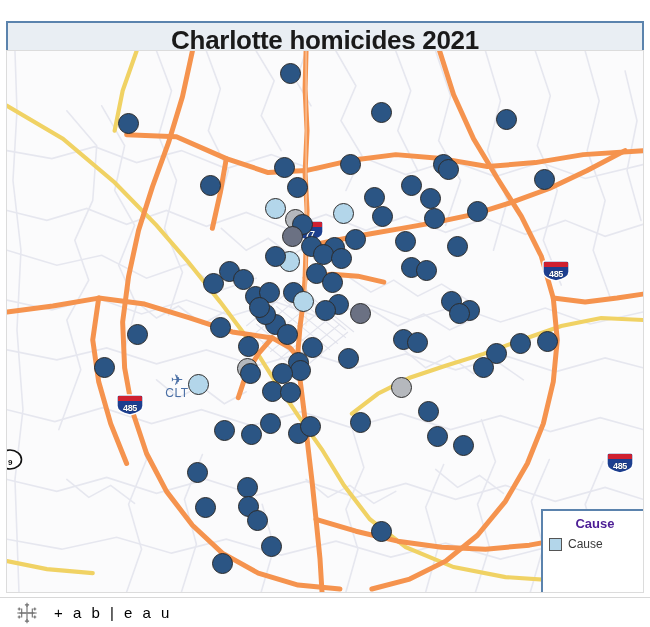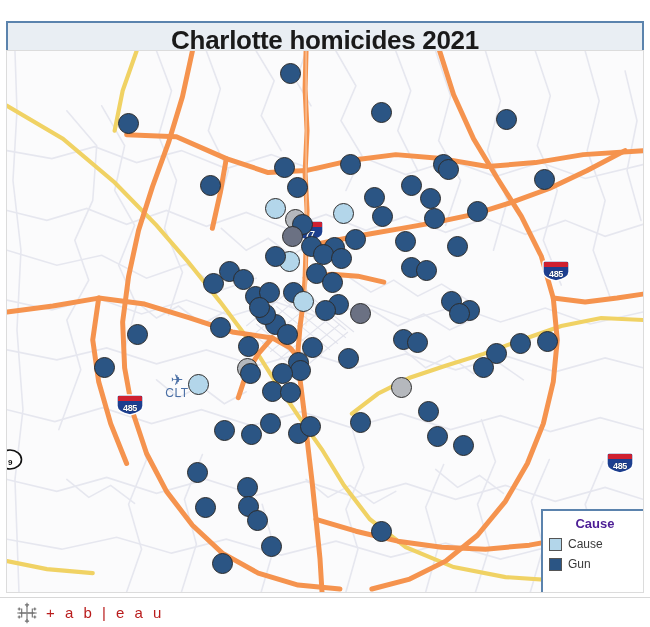--- a/index.html
+++ b/index.html
@@ -143,23 +143,23 @@
   }
   #tableau-logo {
     display: flex;
     align-items: center;
     margin-left: 16px;
     color: #6d6d6d;
   }
   #tableau-wordmark {
     font-size: 15px;
     letter-spacing: 3px;
-    color: #b91c1c;
-    font-family: "Liberation Sans", sans-serif;
-    margin-left: 8px;
+    color: #000000;
+    font-family: "Liberation Sans", sans-serif;
+    margin-left: 16px;
   }
 </style>
 </head>
 <body>
 
 <div id="app">
 
   <div id="title-bar">
     <div id="title-text">Charlotte homicides 2021</div>
   </div>
@@ -400,24 +400,20 @@
         <div class="marker" title="Gun" style="left: 280px; top: 126px; background: rgb(43, 85, 132);"></div>
       </div>
 
     <div id="legend">
       <div id="legend-title">Cause</div>
       <div id="legend-items">
           <div class="legend-row">
             <div class="legend-swatch" style="background: rgb(179, 214, 234);"></div>
             <div class="legend-label">Cause</div>
           </div>
-          <div class="legend-row">
-            <div class="legend-swatch" style="background: rgb(43, 85, 132);"></div>
-            <div class="legend-label">Gun</div>
-          </div>
         </div>
     </div>
 
   </div>
 
   <div id="footer">
     <div id="tableau-logo">
       <svg width="22" height="22" viewBox="0 0 22 22">
         <g stroke="#6d6d6d" stroke-width="1.1" fill="none">
           <path d="M11 3.5 L11 18.5 M3.5 11 L18.5 11"></path>

